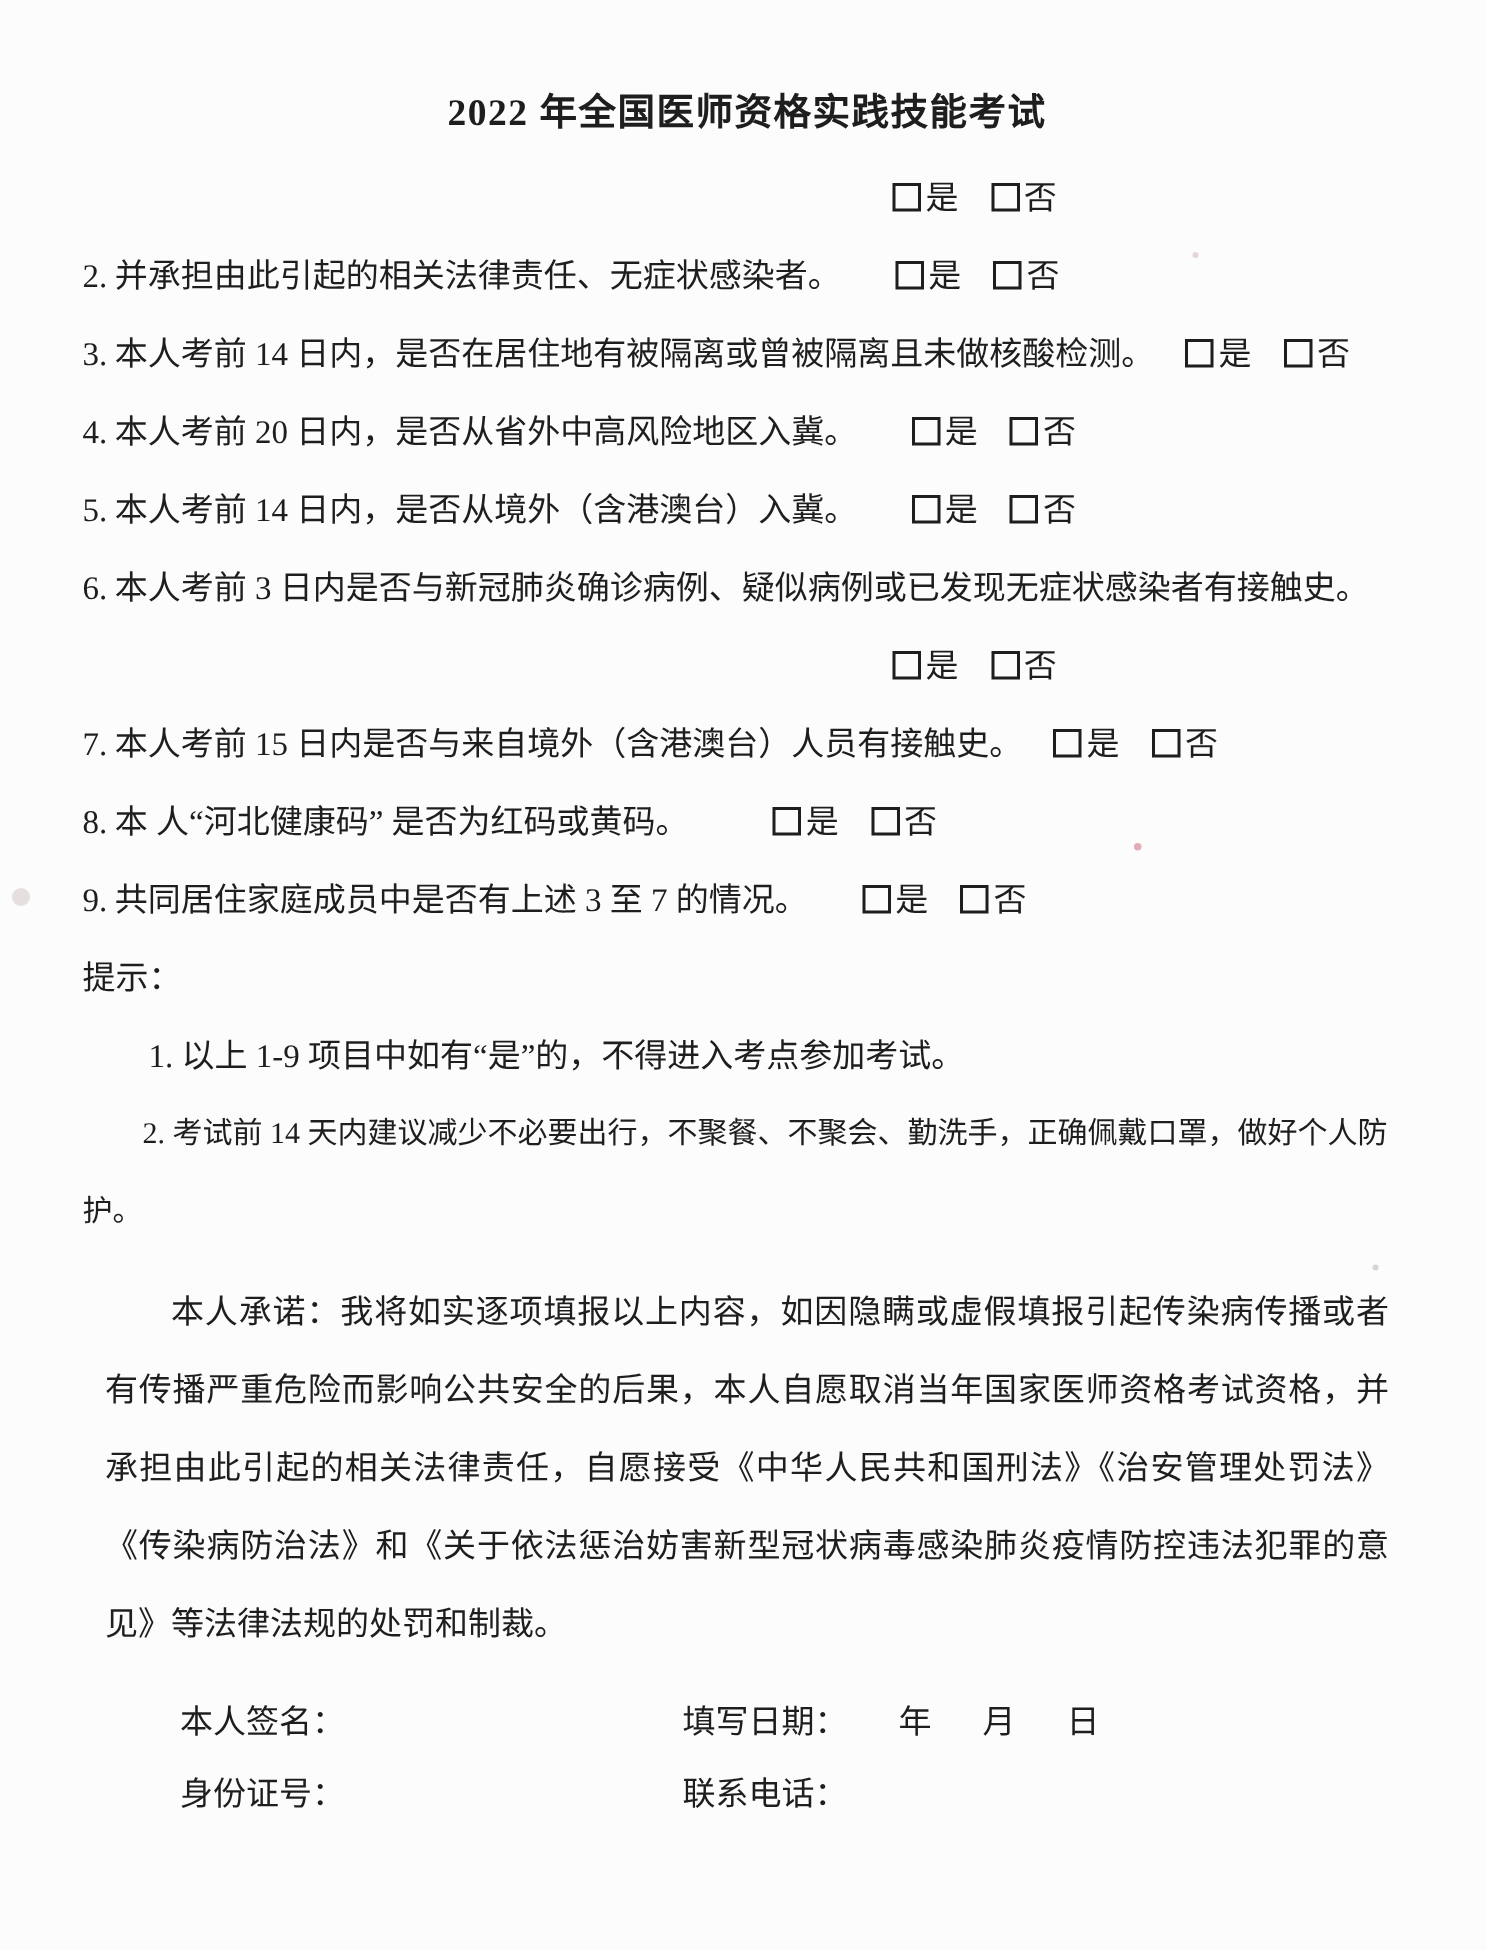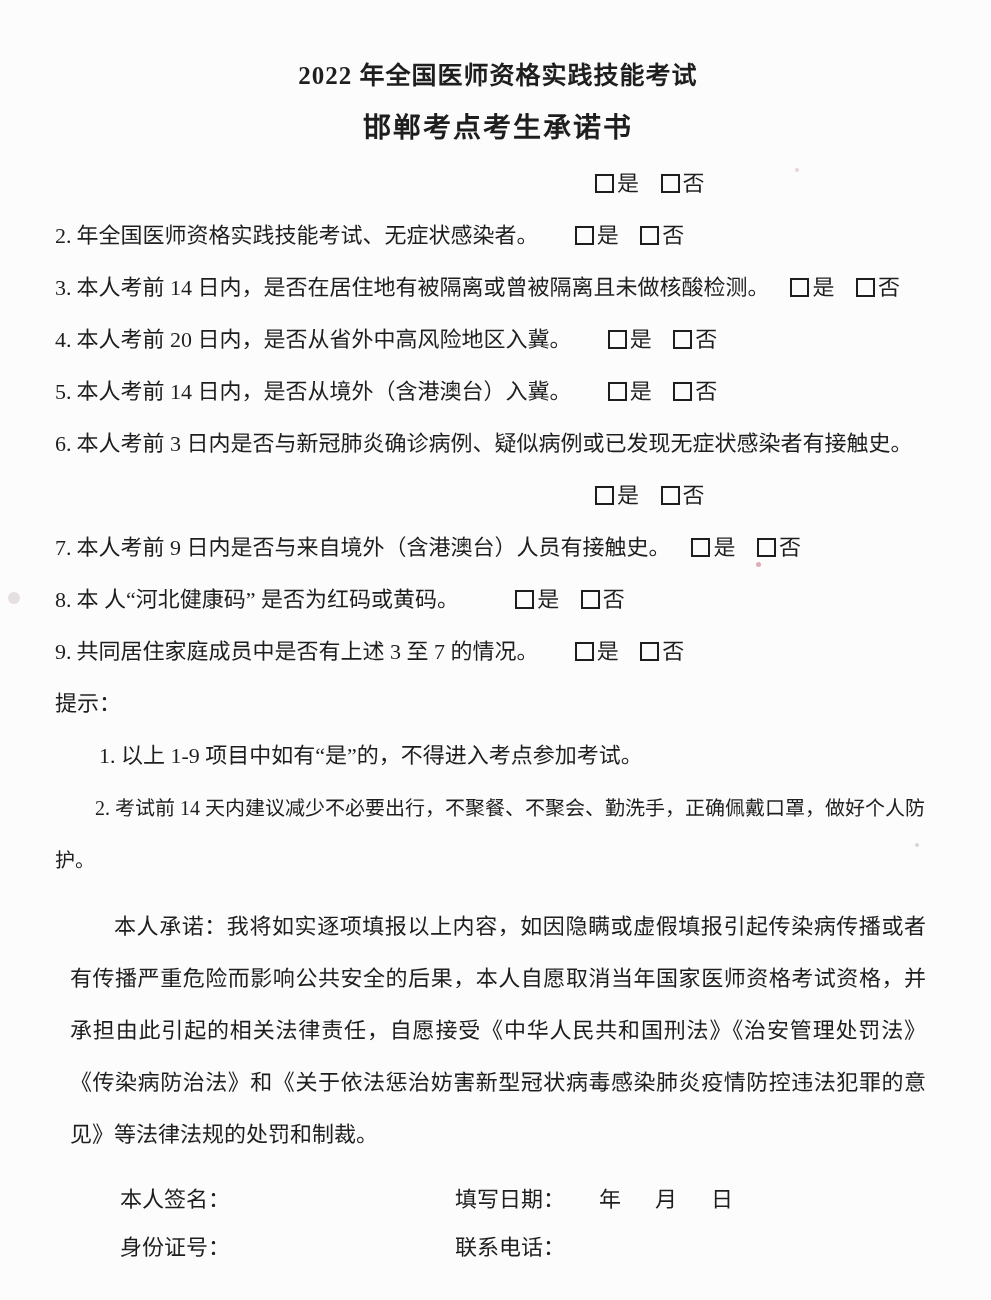--- a/index.html
+++ b/index.html
@@ -98,31 +98,30 @@
   .speck-2{left:8px;top:592px;width:12px;height:12px;background:#b9a8a8;opacity:.35;}
   .speck-3{left:915px;top:843px;width:4px;height:4px;background:#9a9a9a;opacity:.4;}
   .speck-4{left:795px;top:168px;width:4px;height:4px;background:#c89a9a;opacity:.4;}
 </style>
 </head>
 <body>
 
 <div class="page">
 
   <div class="doc-title">2022 年全国医师资格实践技能考试</div>
-  <div class="doc-subtitle">邯郸考点考生承诺书</div>
 
   <div class="body-text">
 
     <div class="cb-own-line">
       <span class="opt"><span class="box"></span><span>是</span></span>
       <span class="opt"><span class="box"></span><span>否</span></span>
     </div>
 
     <div class="line">
-      <span class="qnum">2.</span><span>年全国医师资格实践技能考试、无症状感染者。</span>
+      <span class="qnum">2.</span><span>并承担由此引起的相关法律责任、无症状感染者。</span>
       <span class="cbg gap-md">
         <span class="opt"><span class="box"></span><span>是</span></span>
         <span class="opt"><span class="box"></span><span>否</span></span>
       </span>
     </div>
 
     <div class="line">
       <span class="qnum">3.</span><span>本人考前 14 日内，是否在居住地有被隔离或曾被隔离且未做核酸检测。</span>
       <span class="cbg gap-sm">
         <span class="opt"><span class="box"></span><span>是</span></span>
@@ -148,21 +147,21 @@
 
     <div class="line">
       <span class="qnum">6.</span><span>本人考前 3 日内是否与新冠肺炎确诊病例、疑似病例或已发现无症状感染者有接触史。</span>
     </div>
     <div class="cb-own-line">
       <span class="opt"><span class="box"></span><span>是</span></span>
       <span class="opt"><span class="box"></span><span>否</span></span>
     </div>
 
     <div class="line">
-      <span class="qnum">7.</span><span>本人考前 9 日内是否与来自境外（含港澳台）人员有接触史。</span>
+      <span class="qnum">7.</span><span>本人考前 15 日内是否与来自境外（含港澳台）人员有接触史。</span>
       <span class="cbg gap-sm">
         <span class="opt"><span class="box"></span><span>是</span></span>
         <span class="opt"><span class="box"></span><span>否</span></span>
       </span>
     </div>
 
     <div class="line">
       <span class="qnum">8.</span><span>本 人“河北健康码” 是否为红码或黄码。</span>
       <span class="cbg gap-lg">
         <span class="opt"><span class="box"></span><span>是</span></span>

